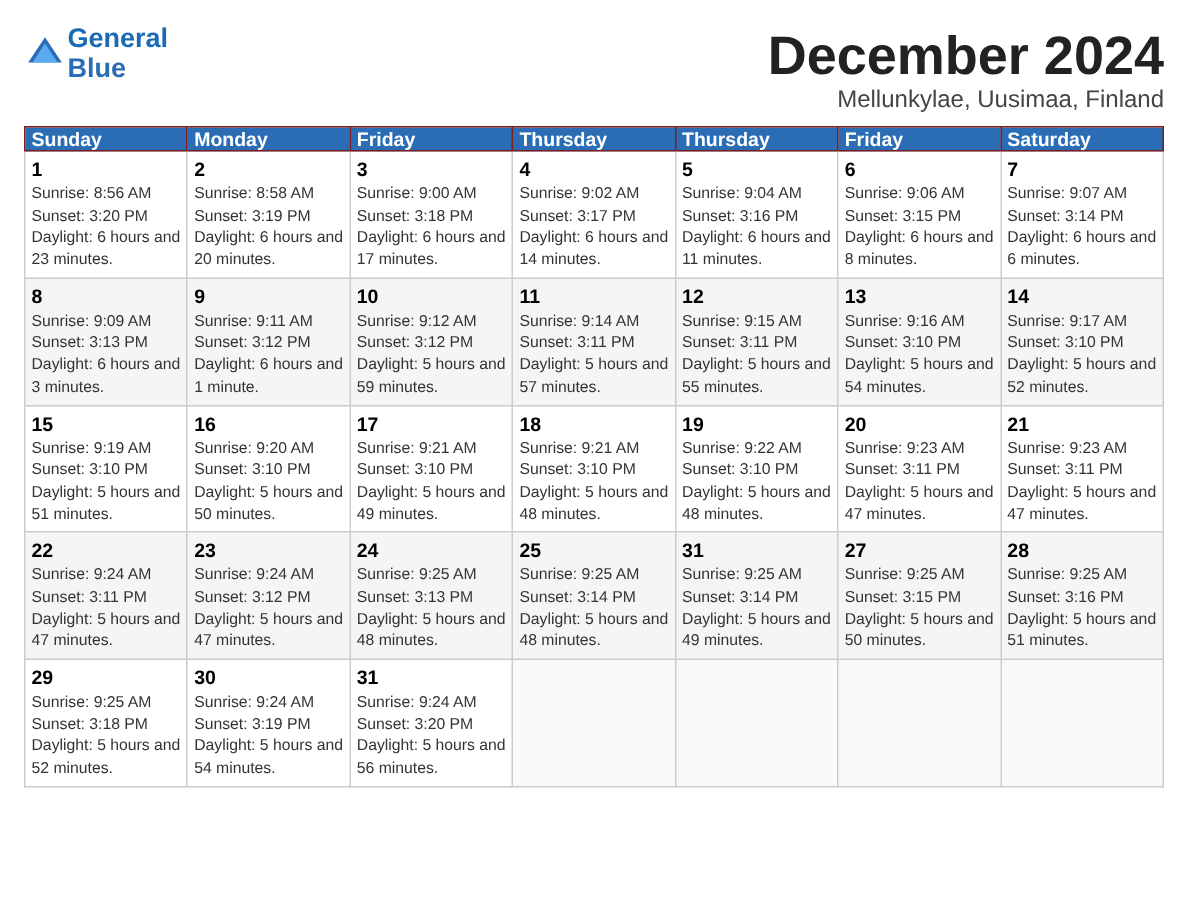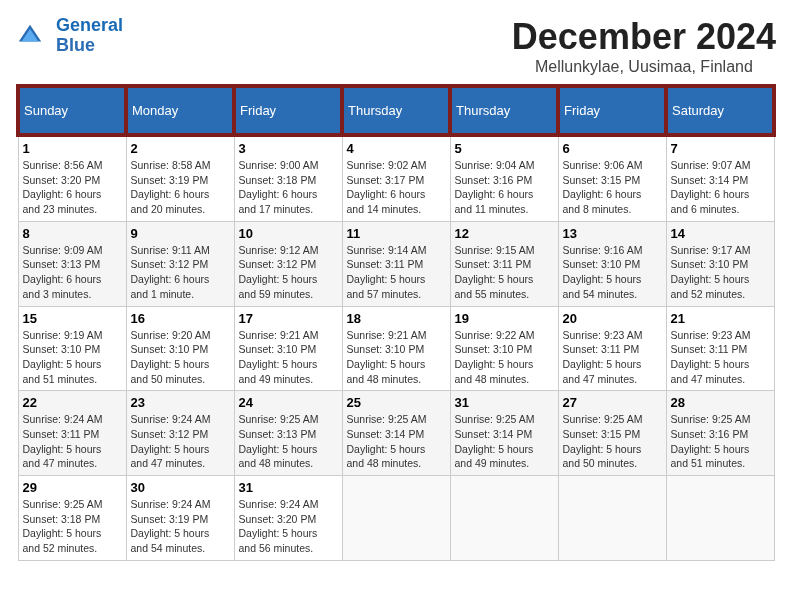--- a/index.html
+++ b/index.html
@@ -12,61 +12,61 @@
     }
     .header-area {
       display: flex;
       justify-content: space-between;
       align-items: flex-start;
       margin-bottom: 8px;
     }
     .logo {
       display: flex;
       align-items: center;
-      gap: 12px;
+      gap: 1px;
     }
     .logo-text {
       font-size: 18px;
       font-weight: bold;
       color: #333;
       line-height: 1.1;
     }
     .logo-text span {
       color: #1a6bb5;
     }
     .logo-icon {
       width: 28px;
       height: 28px;
     }
     .title-area {
-      text-align: center;
+      text-align: right;
       margin-left: 46px;
     }
     .main-title {
       font-size: 36px;
       font-weight: bold;
       color: #222;
     }
     .subtitle {
       font-size: 16px;
       color: #444;
     }
     table {
       width: 100%;
       border-collapse: collapse;
       font-size: 11px;
     }
     thead tr th {
       background-color: #2a6db5;
       color: #fff;
-      padding: 15px 4px;
+      padding: 0 4px;
       text-align: left;
       font-size: 13px;
-      font-weight: normal;
-      border: 4px solid #7f1d1d;
+      font-weight: bold;
+      border: 1px solid #7f1d1d;
     }
     tbody tr td {
       border: 1px solid #ccc;
       padding: 4px 4px;
       vertical-align: top;
       width: calc(100% / 7);
       min-height: 70px;
       background: #fff;
     }
     tbody tr:nth-child(even) td {

